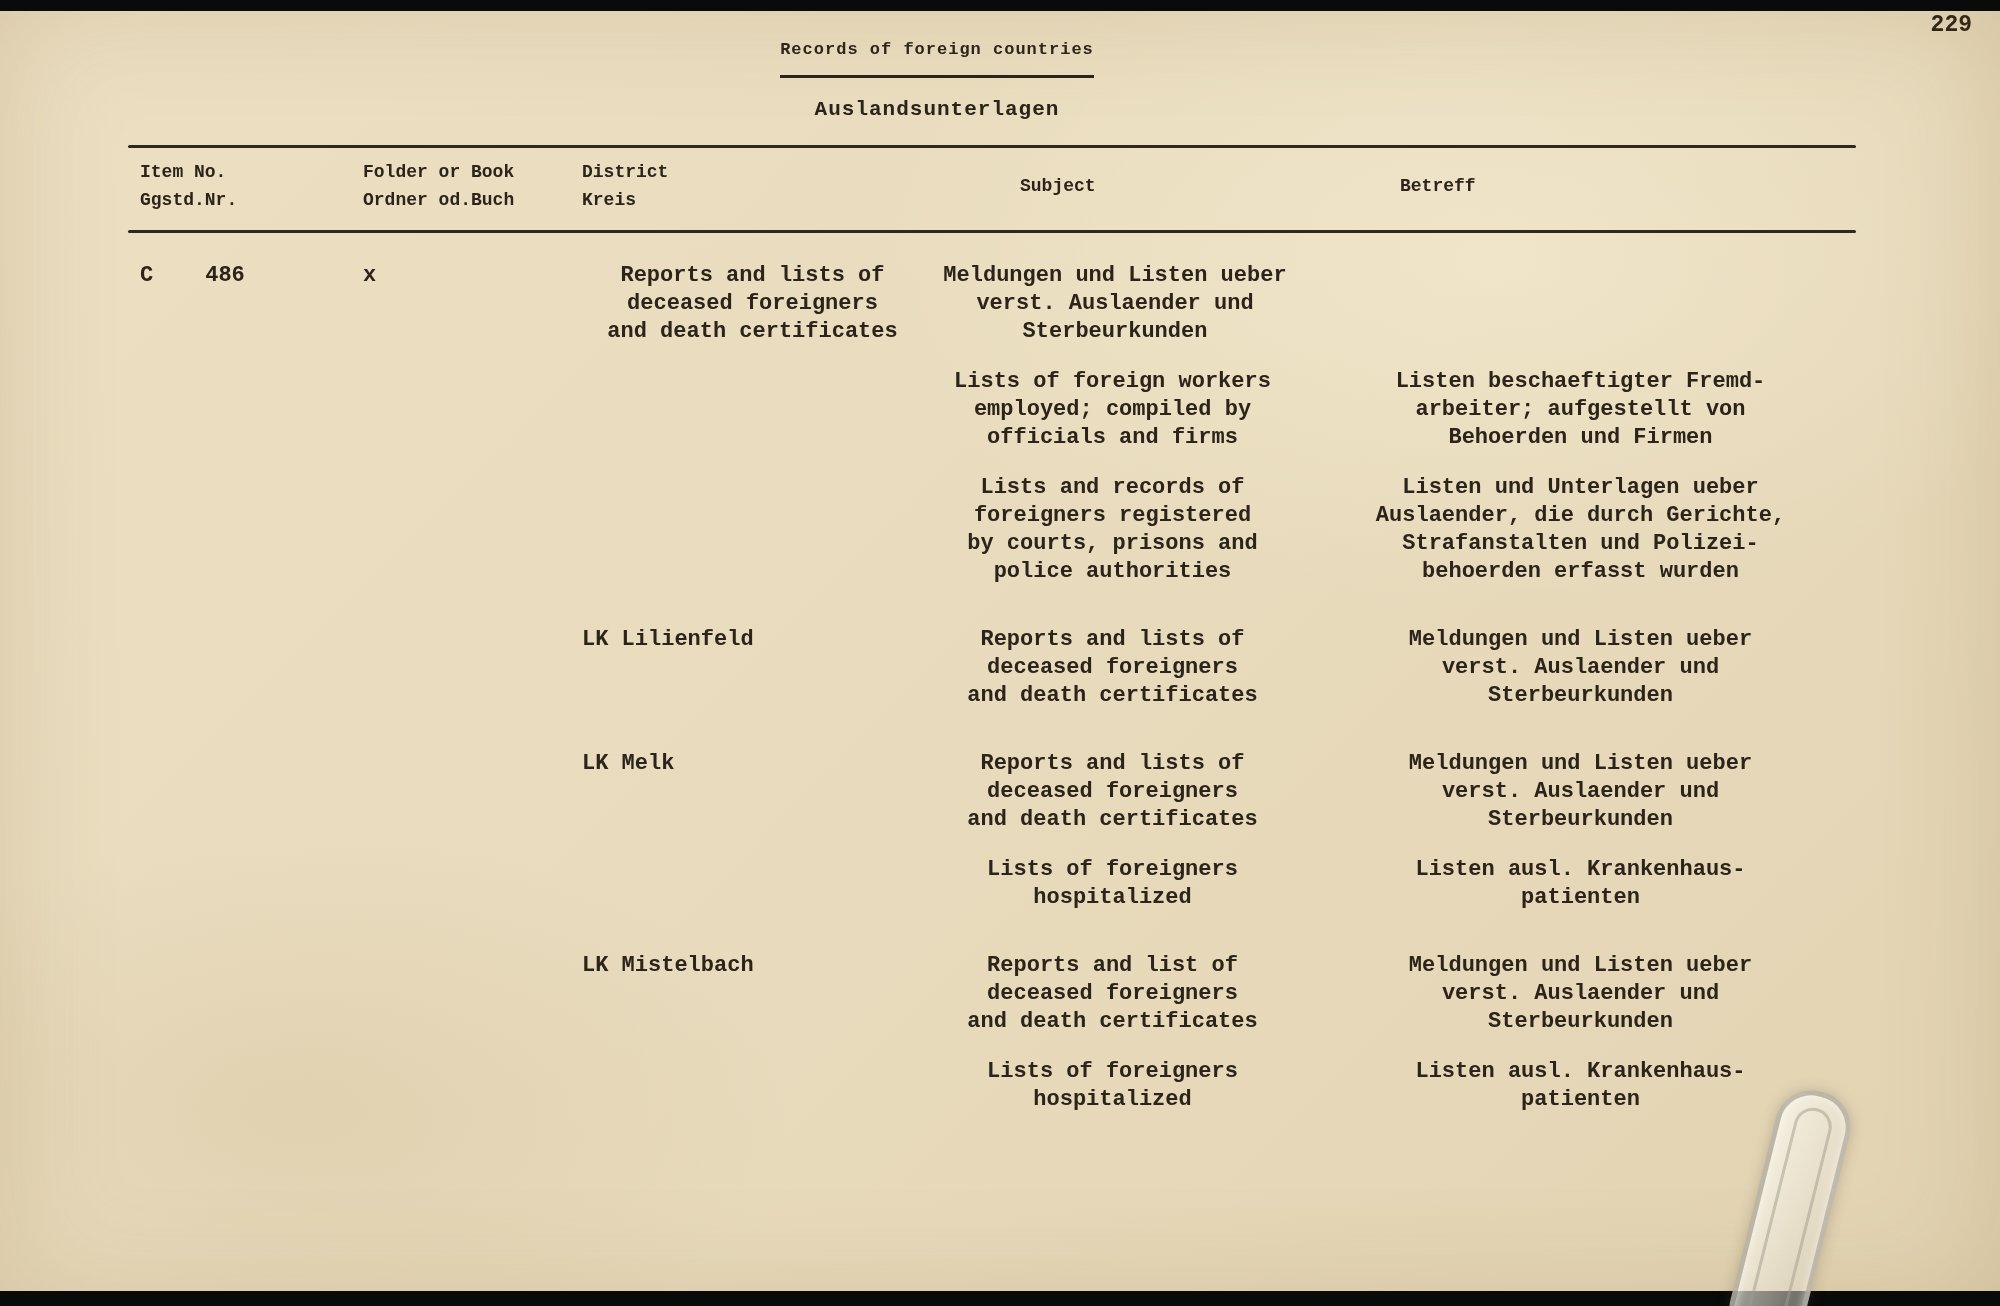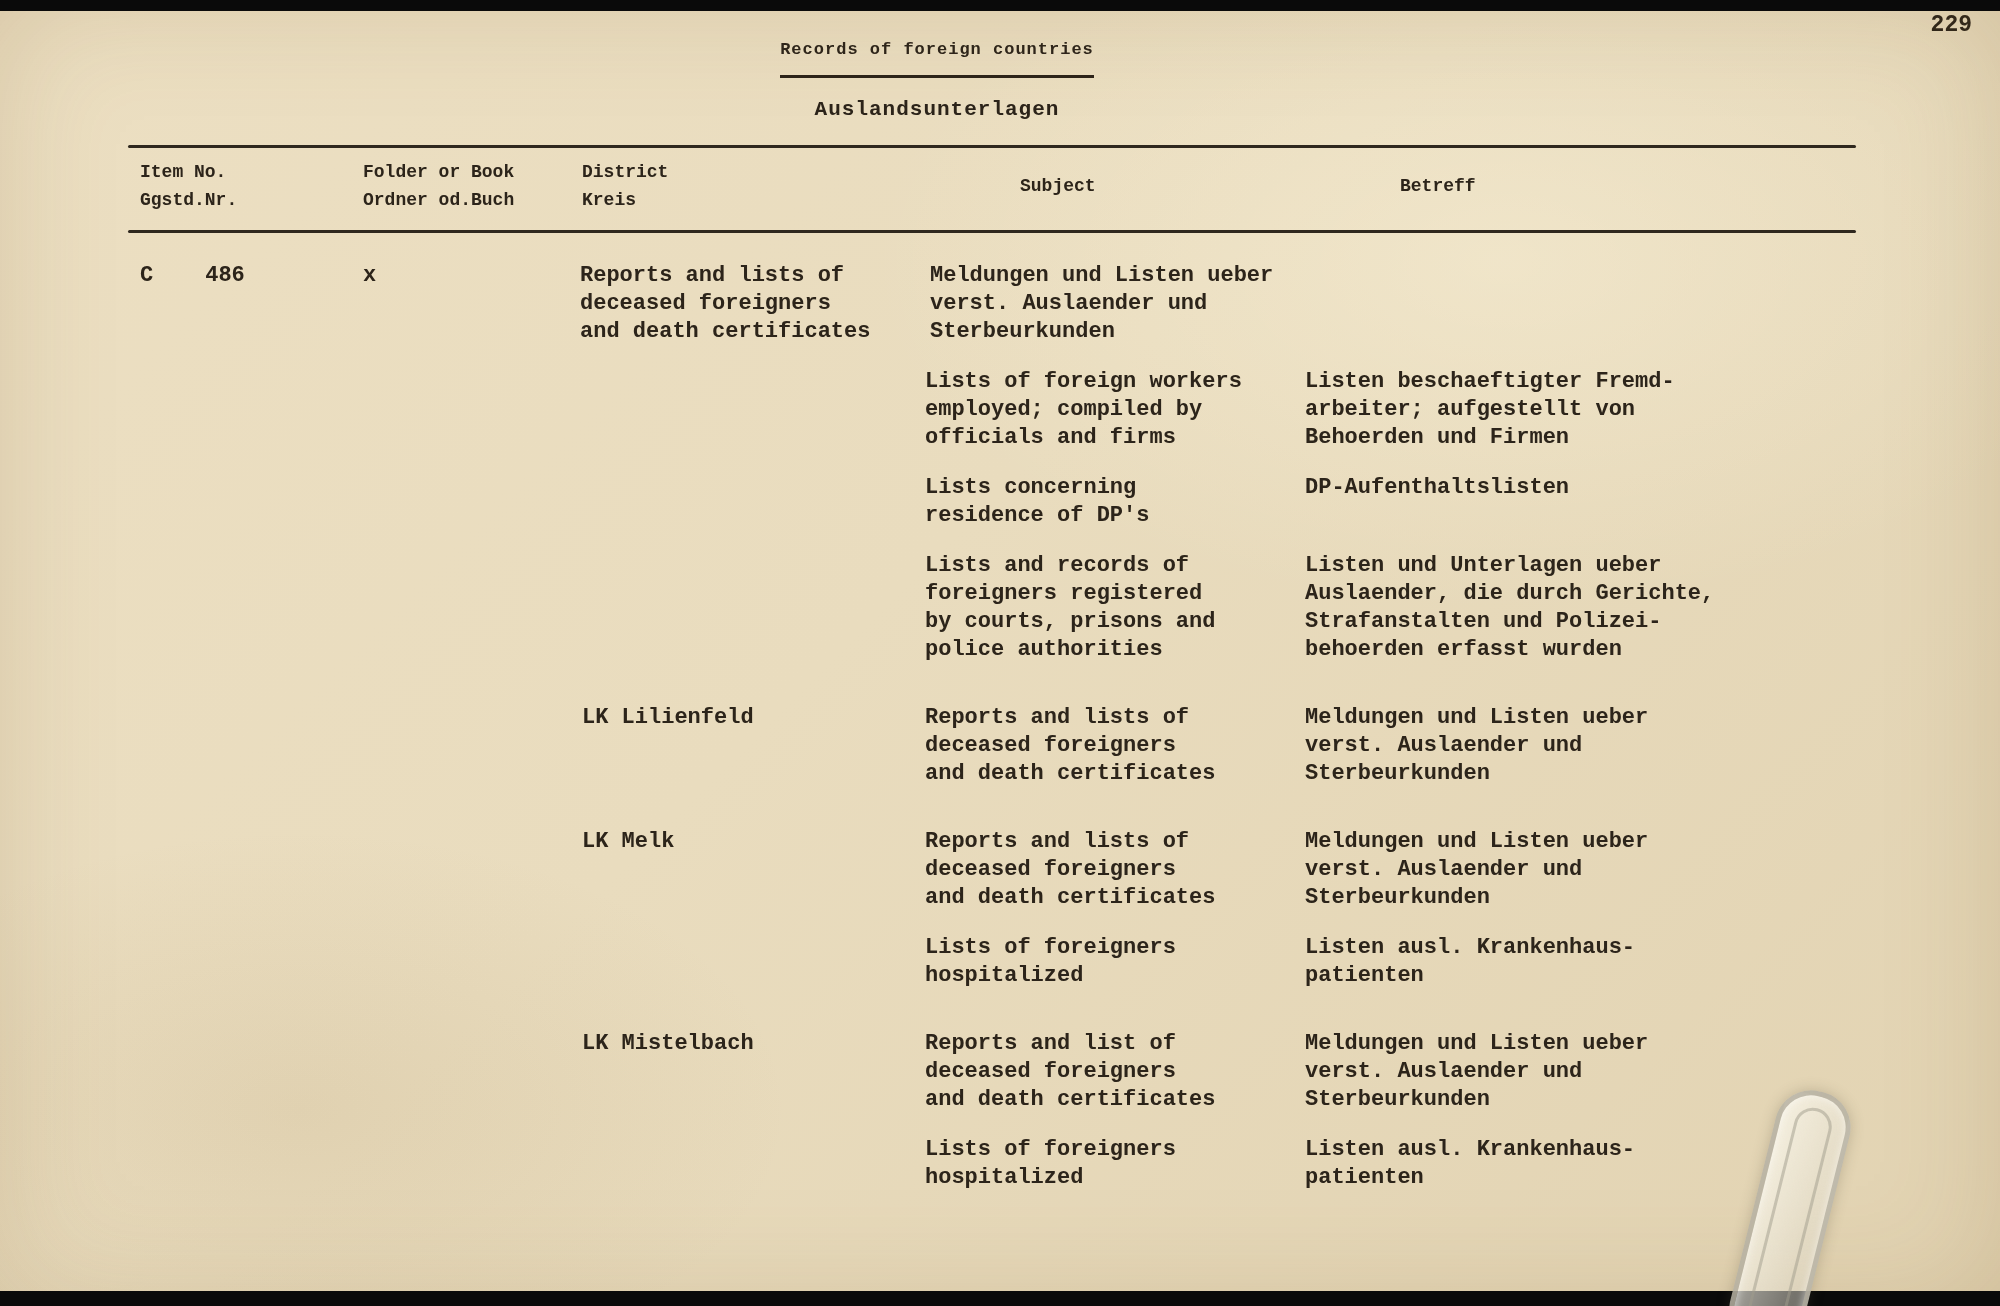--- a/index.html
+++ b/index.html
@@ -52,21 +52,21 @@
   .tbody{position:absolute;top:262px;left:128px;width:1728px;}
   .trow{
     display:grid;grid-template-columns:207px 245px 345px 375px 1fr;
     font-size:22px;font-weight:700;line-height:28px;
   }
   .trow > div{padding-bottom:22px;}
   .trow.group-gap > div{padding-top:18px;}
   .cell-item{padding-left:12px;display:flex;gap:52px;}
   .cell-folder{padding-left:28px;}
   .cell-district{padding-left:2px;}
-  .cell-subject,.cell-betreff{white-space:pre-line;}
+  .cell-subject,.cell-betreff{white-space:pre-line;text-align:center;}
   .cell-betreff{padding-left:5px;}
 
   .paper-clip{
     position:absolute;right:172px;bottom:-42px;width:66px;height:250px;
     transform:rotate(14deg);z-index:6;
     background:linear-gradient(100deg, rgba(250,248,238,0.75), rgba(215,210,195,0.45));
     border:5px solid rgba(175,170,155,0.75);
     border-radius:36px;
     box-shadow:0 0 14px rgba(80,70,50,0.25), inset 0 0 10px rgba(255,255,255,0.6);
   }
@@ -126,28 +126,20 @@
       <div class="cell-folder"></div>
       <div class="cell-district"></div>
       <div class="cell-subject">Lists of foreign workers
 employed; compiled by
 officials and firms</div>
       <div class="cell-betreff">Listen beschaeftigter Fremd-
 arbeiter; aufgestellt von
 Behoerden und Firmen</div>
     </div>
 
-    <div class="trow">
-      <div class="cell-item"></div>
-      <div class="cell-folder"></div>
-      <div class="cell-district"></div>
-      <div class="cell-subject">Lists concerning
-residence of DP's</div>
-      <div class="cell-betreff">DP-Aufenthaltslisten</div>
-    </div>
 
     <div class="trow">
       <div class="cell-item"></div>
       <div class="cell-folder"></div>
       <div class="cell-district"></div>
       <div class="cell-subject">Lists and records of
 foreigners registered
 by courts, prisons and
 police authorities</div>
       <div class="cell-betreff">Listen und Unterlagen ueber

